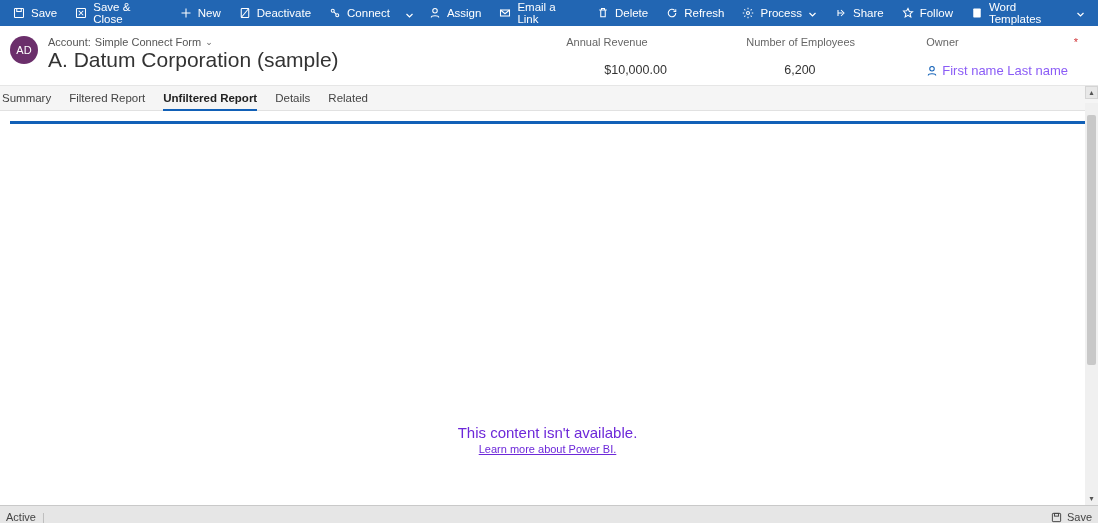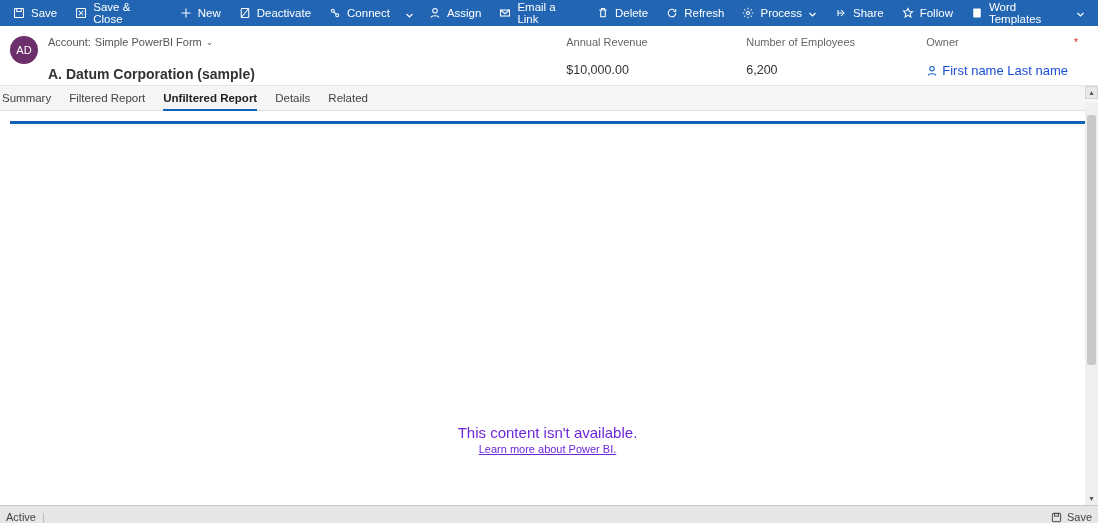--- a/index.html
+++ b/index.html
@@ -71,40 +71,40 @@
     }
     .title-block { flex: 0 0 auto; }
     .form-breadcrumb {
       font-size: 11px;
       color: #555;
       display: flex;
       align-items: center;
       gap: 4px;
     }
     .form-breadcrumb .chev2 { color: #666; font-size: 9px; }
-    .record-title { font-size: 14px; color: #333; font-weight: 700; margin-top: 18px; }
+    .record-title { font-size: 21px; color: #333; font-weight: 400; }
     .header-fields {
       margin-left: auto;
       display: flex;
       gap: 70px;
       padding-right: 20px;
     }
     .hf-block { min-width: 110px; }
     .hf-label { font-size: 11px; color: #666; margin-bottom: 15px; }
-    .hf-value { font-size: 12.5px; color: #333; }
+    .hf-value { font-size: 12.5px; color: #333; margin-left: 38px; }
     .owner-wrap { position: relative; }
     .required-star {
       position: absolute;
       top: 0;
       right: -10px;
       color: #d13438;
       font-size: 11px;
     }
     .owner-value {
-      color: #1d4ed8;
+      color: #8b5cf6;
       font-size: 13px;
       display: flex;
       align-items: center;
       gap: 4px;
     }
     .owner-value svg { width: 12px; height: 12px; stroke: #1160b7; fill: none; stroke-width: 1.4; }
     
     .tabs-row {
       background: #f5f5f5;
       border-bottom: 1px solid #e1e1e1;
@@ -357,21 +357,21 @@
           <path d="M2 4 l4 4 l4 -4"></path>
         </svg></span>
   </div>
 </div>
 
 <div class="record-header">
   <div class="avatar">AD</div>
   <div class="title-block">
     <div class="form-breadcrumb">
       <span>Account:</span>
-      <span>Simple PowerBI Form</span>
+      <span>Simple Connect Form</span>
       <span class="chev2">⌄</span>
     </div>
     <div class="record-title">A. Datum Corporation (sample)</div>
   </div>
   <div class="header-fields">
     <div class="hf-block">
       <div class="hf-label">Annual Revenue</div>
       <div class="hf-value">$10,000.00</div>
     </div>
     <div class="hf-block">

